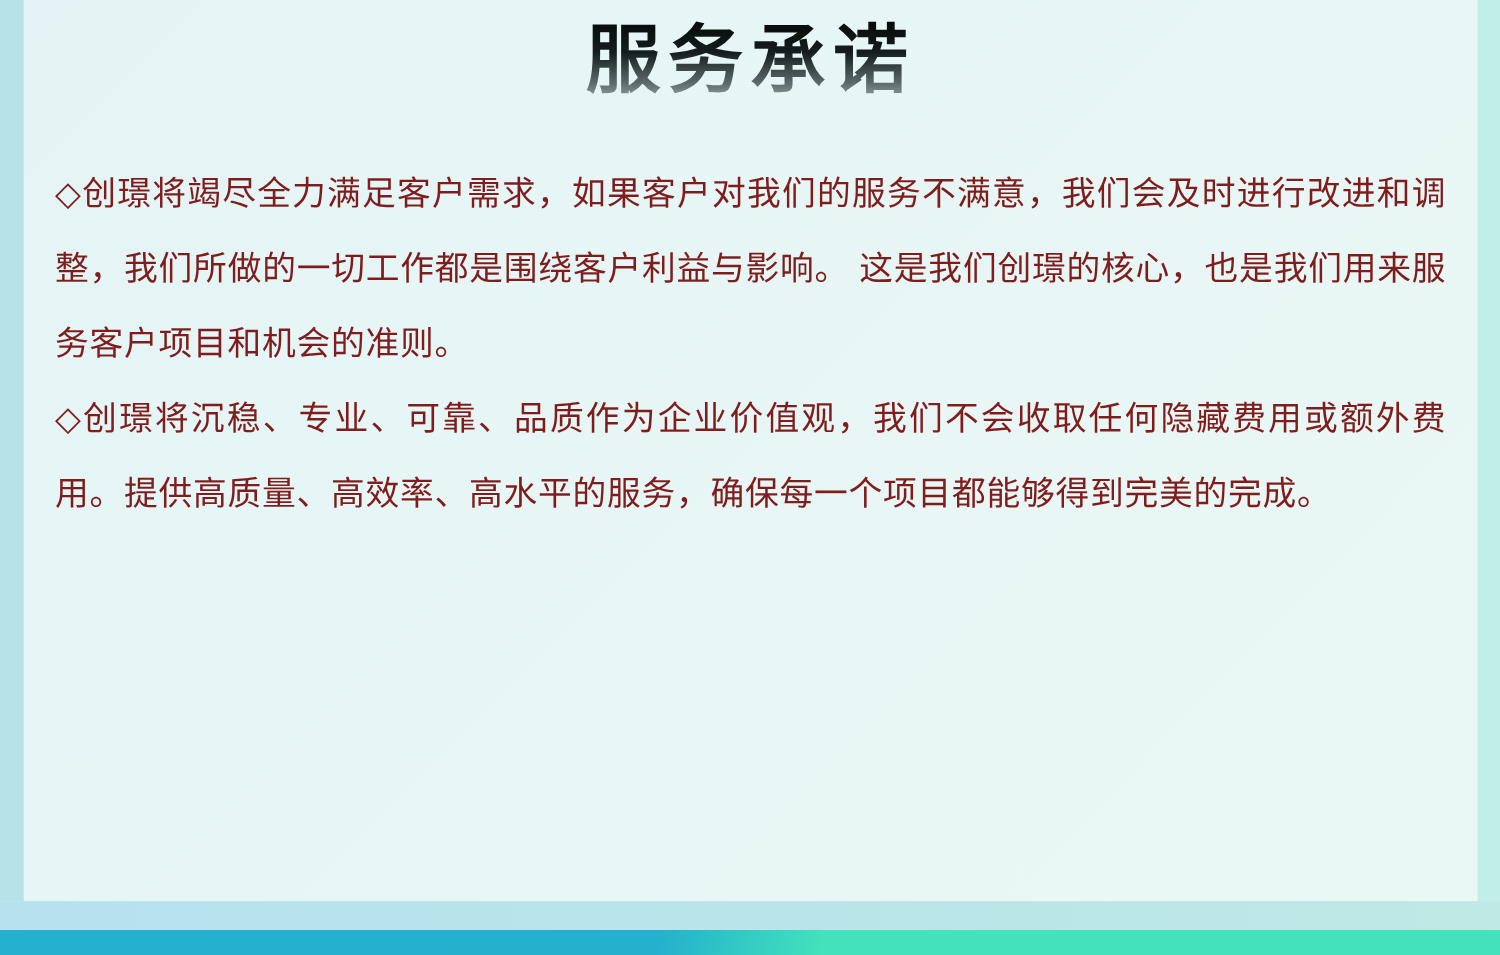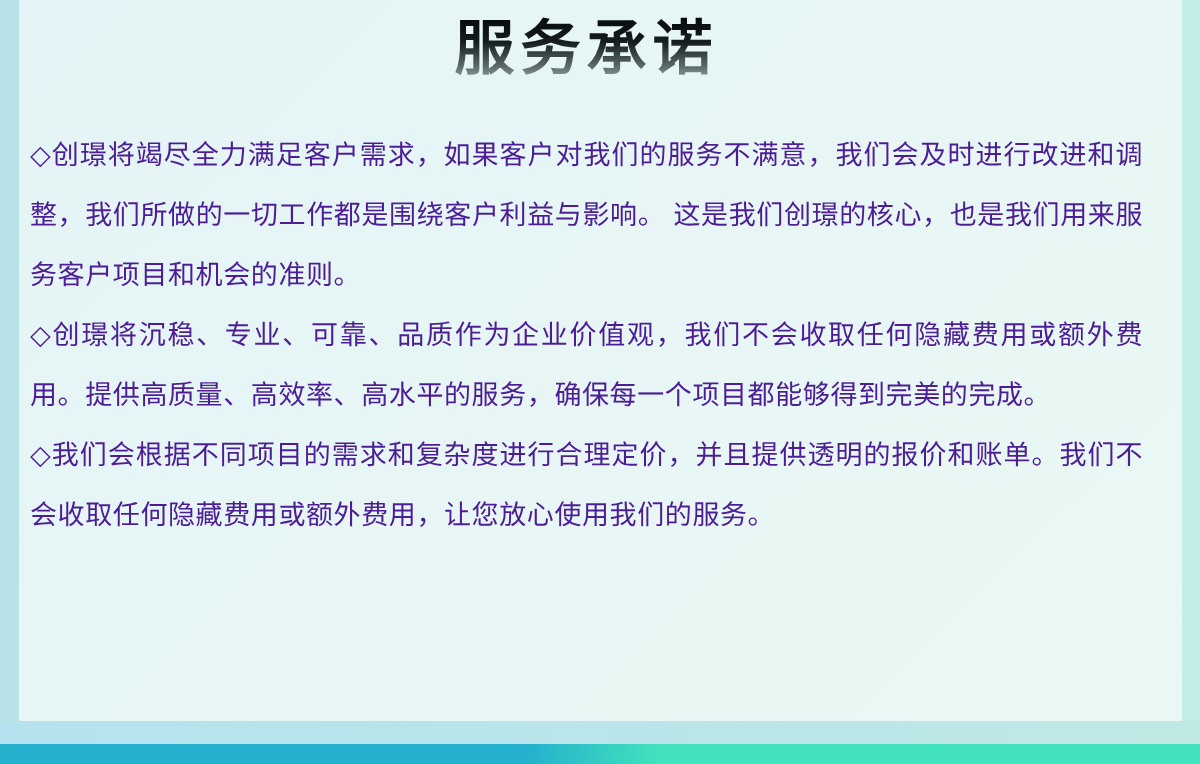--- a/index.html
+++ b/index.html
@@ -42,21 +42,21 @@
   }
   
   .accent-bar {
     position: absolute;
     left: 0; top: 744px;
     width: 1200px; height: 20px;
     background: linear-gradient(100deg, #24b1cd 0%, #24b1cd 44%, #42e3bc 55%, #42e3bc 100%);
   }
   .content {
     position: absolute;
-    left: 5px; top: 0;
+    left: 19px; top: 0;
     width: 1163px; height: 550px;
   }
   .page-title {
     margin: 14px auto 0 auto;
     text-align: center;
     font-size: 60px;
     line-height: 70px;
     font-weight: 900;
     letter-spacing: 6px;
     background: linear-gradient(180deg, #060809 0%, #151d1e 40%, #5c6a6b 75%, #a3b3b3 100%);
@@ -66,34 +66,33 @@
   }
   .commitments {
     margin: 41px 25px 0 25px; 
     text-align: justify;
   }
   .commitments p {
     margin: 0;
     font-size: 27px;
     line-height: 60px;
     letter-spacing: 0.6px;
-    color: #4c1d95;
+    color: #7f1d1d;
     text-align: justify;
   }
 </style>
 </head>
 <body>
 
 <div class="strip-left"></div>
 <div class="strip-right"></div>
 <div class="card"></div>
 <div class="band"></div>
 <div class="accent-bar"></div>
 
 <div class="content">
   <h1 class="page-title">服务承诺</h1>
 
   <div class="commitments">
     <p>◇创璟将竭尽全力满足客户需求，如果客户对我们的服务不满意，我们会及时进行改进和调整，我们所做的一切工作都是围绕客户利益与影响。 这是我们创璟的核心，也是我们用来服务客户项目和机会的准则。</p>
     <p>◇创璟将沉稳、专业、可靠、品质作为企业价值观，我们不会收取任何隐藏费用或额外费用。提供高质量、高效率、高水平的服务，确保每一个项目都能够得到完美的完成。</p>
-    <p>◇我们会根据不同项目的需求和复杂度进行合理定价，并且提供透明的报价和账单。我们不会收取任何隐藏费用或额外费用，让您放心使用我们的服务。</p>
   </div>
 </div>
 
 </body></html>

